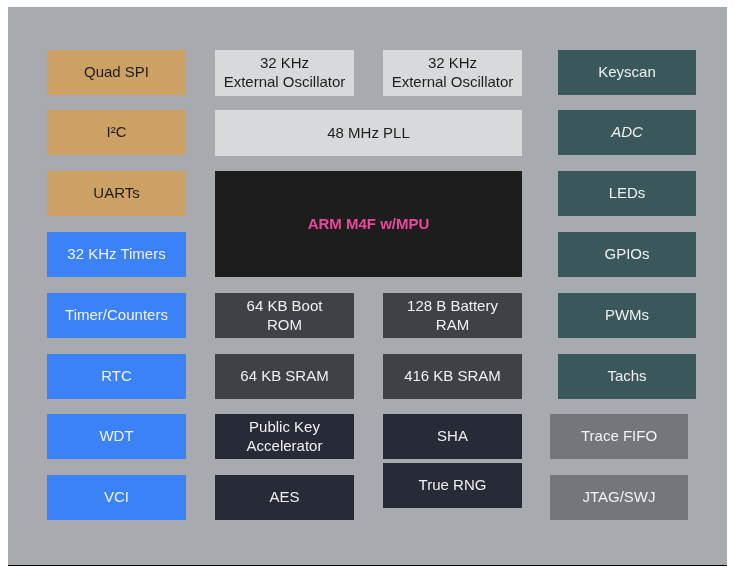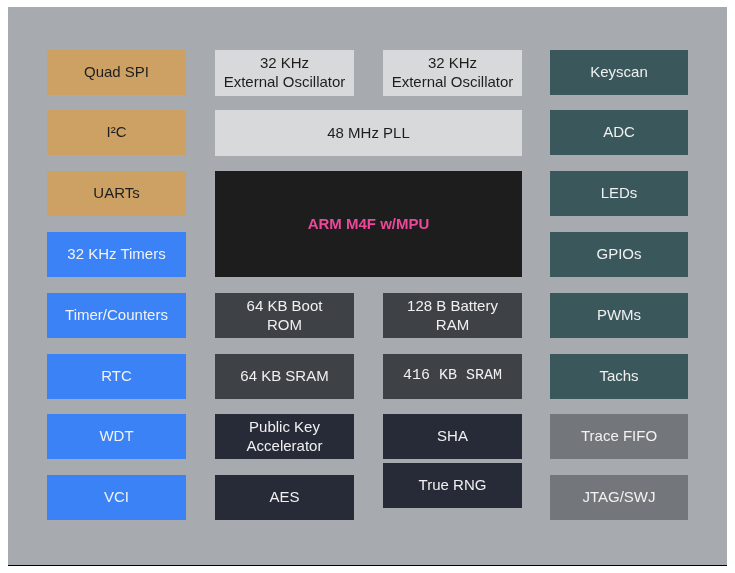--- a/index.html
+++ b/index.html
@@ -35,21 +35,21 @@
     line-height: 1.25;
     box-sizing: border-box;
   }
   
   .tan      { background: #cda164; color: #1e1e1e; }
   .navy     { background: #3b82f6; color: #f2f2f2; }
   .light    { background: #d8d9da; color: #1e1e1e; }
   .black    { background: #1d1d1d; color: #ec4899; font-weight: bold; }
   .darkgray { background: #3e4146; color: #f0f0f0; }
   .charcoal { background: #262b37; color: #f0f0f0; }
-  .teal     { background: #3a575c; color: #f0f0f0; }
+  .teal     { background: #3a575c; color: #f0f0f0; margin-left: 8px; }
   .gray     { background: #73767a; color: #f2f2f2; }
 </style>
 </head>
 <body>
 
 <div class="canvas">
   <div class="panel">
 
     <div class="block tan" style="left:39px; top:43px;  width:139px; height:45px;">Quad SPI</div>
     <div class="block tan" style="left:39px; top:103px; width:139px; height:45px;">I²C</div>
@@ -65,29 +65,29 @@
     <div class="block light" style="left:375px; top:43px;  width:139px; height:46px;">32 KHz
 External Oscillator</div>
     <div class="block light" style="left:207px; top:103px; width:307px; height:46px;">48 MHz PLL</div>
     <div class="block black" style="left:207px; top:164px; width:307px; height:106px;">ARM M4F w/MPU</div>
 
     <div class="block darkgray" style="left:207px; top:286px; width:139px; height:45px;">64 KB Boot
 ROM</div>
     <div class="block darkgray" style="left:375px; top:286px; width:139px; height:45px;">128 B Battery
 RAM</div>
     <div class="block darkgray" style="left:207px; top:347px; width:139px; height:45px;">64 KB SRAM</div>
-    <div class="block darkgray" style="left:375px; top:347px; width:139px; height:45px;font-family:Liberation Mono, monospace;">416 KB SRAM</div>
+    <div class="block darkgray" style="left:375px; top:347px; width:139px; height:45px;">416 KB SRAM</div>
     <div class="block charcoal" style="left:207px; top:407px; width:139px; height:45px;">Public Key
 Accelerator</div>
     <div class="block charcoal" style="left:375px; top:407px; width:139px; height:45px;">SHA</div>
     <div class="block charcoal" style="left:207px; top:468px; width:139px; height:45px;">AES</div>
     <div class="block charcoal" style="left:375px; top:456px; width:139px; height:45px;">True RNG</div>
 
     <div class="block teal" style="left:542px; top:43px;  width:138px; height:45px;">Keyscan</div>
-    <div class="block teal" style="left:542px; top:103px; width:138px; height:45px;">ADC</div>
+    <div class="block teal" style="left:542px; top:103px; width:138px; height:45px;font-style:italic;">ADC</div>
     <div class="block teal" style="left:542px; top:164px; width:138px; height:45px;">LEDs</div>
     <div class="block teal" style="left:542px; top:225px; width:138px; height:45px;">GPIOs</div>
     <div class="block teal" style="left:542px; top:286px; width:138px; height:45px;">PWMs</div>
     <div class="block teal" style="left:542px; top:347px; width:138px; height:45px;">Tachs</div>
     <div class="block gray" style="left:542px; top:407px; width:138px; height:45px;">Trace FIFO</div>
     <div class="block gray" style="left:542px; top:468px; width:138px; height:45px;">JTAG/SWJ</div>
 
   </div>
 </div>
 

